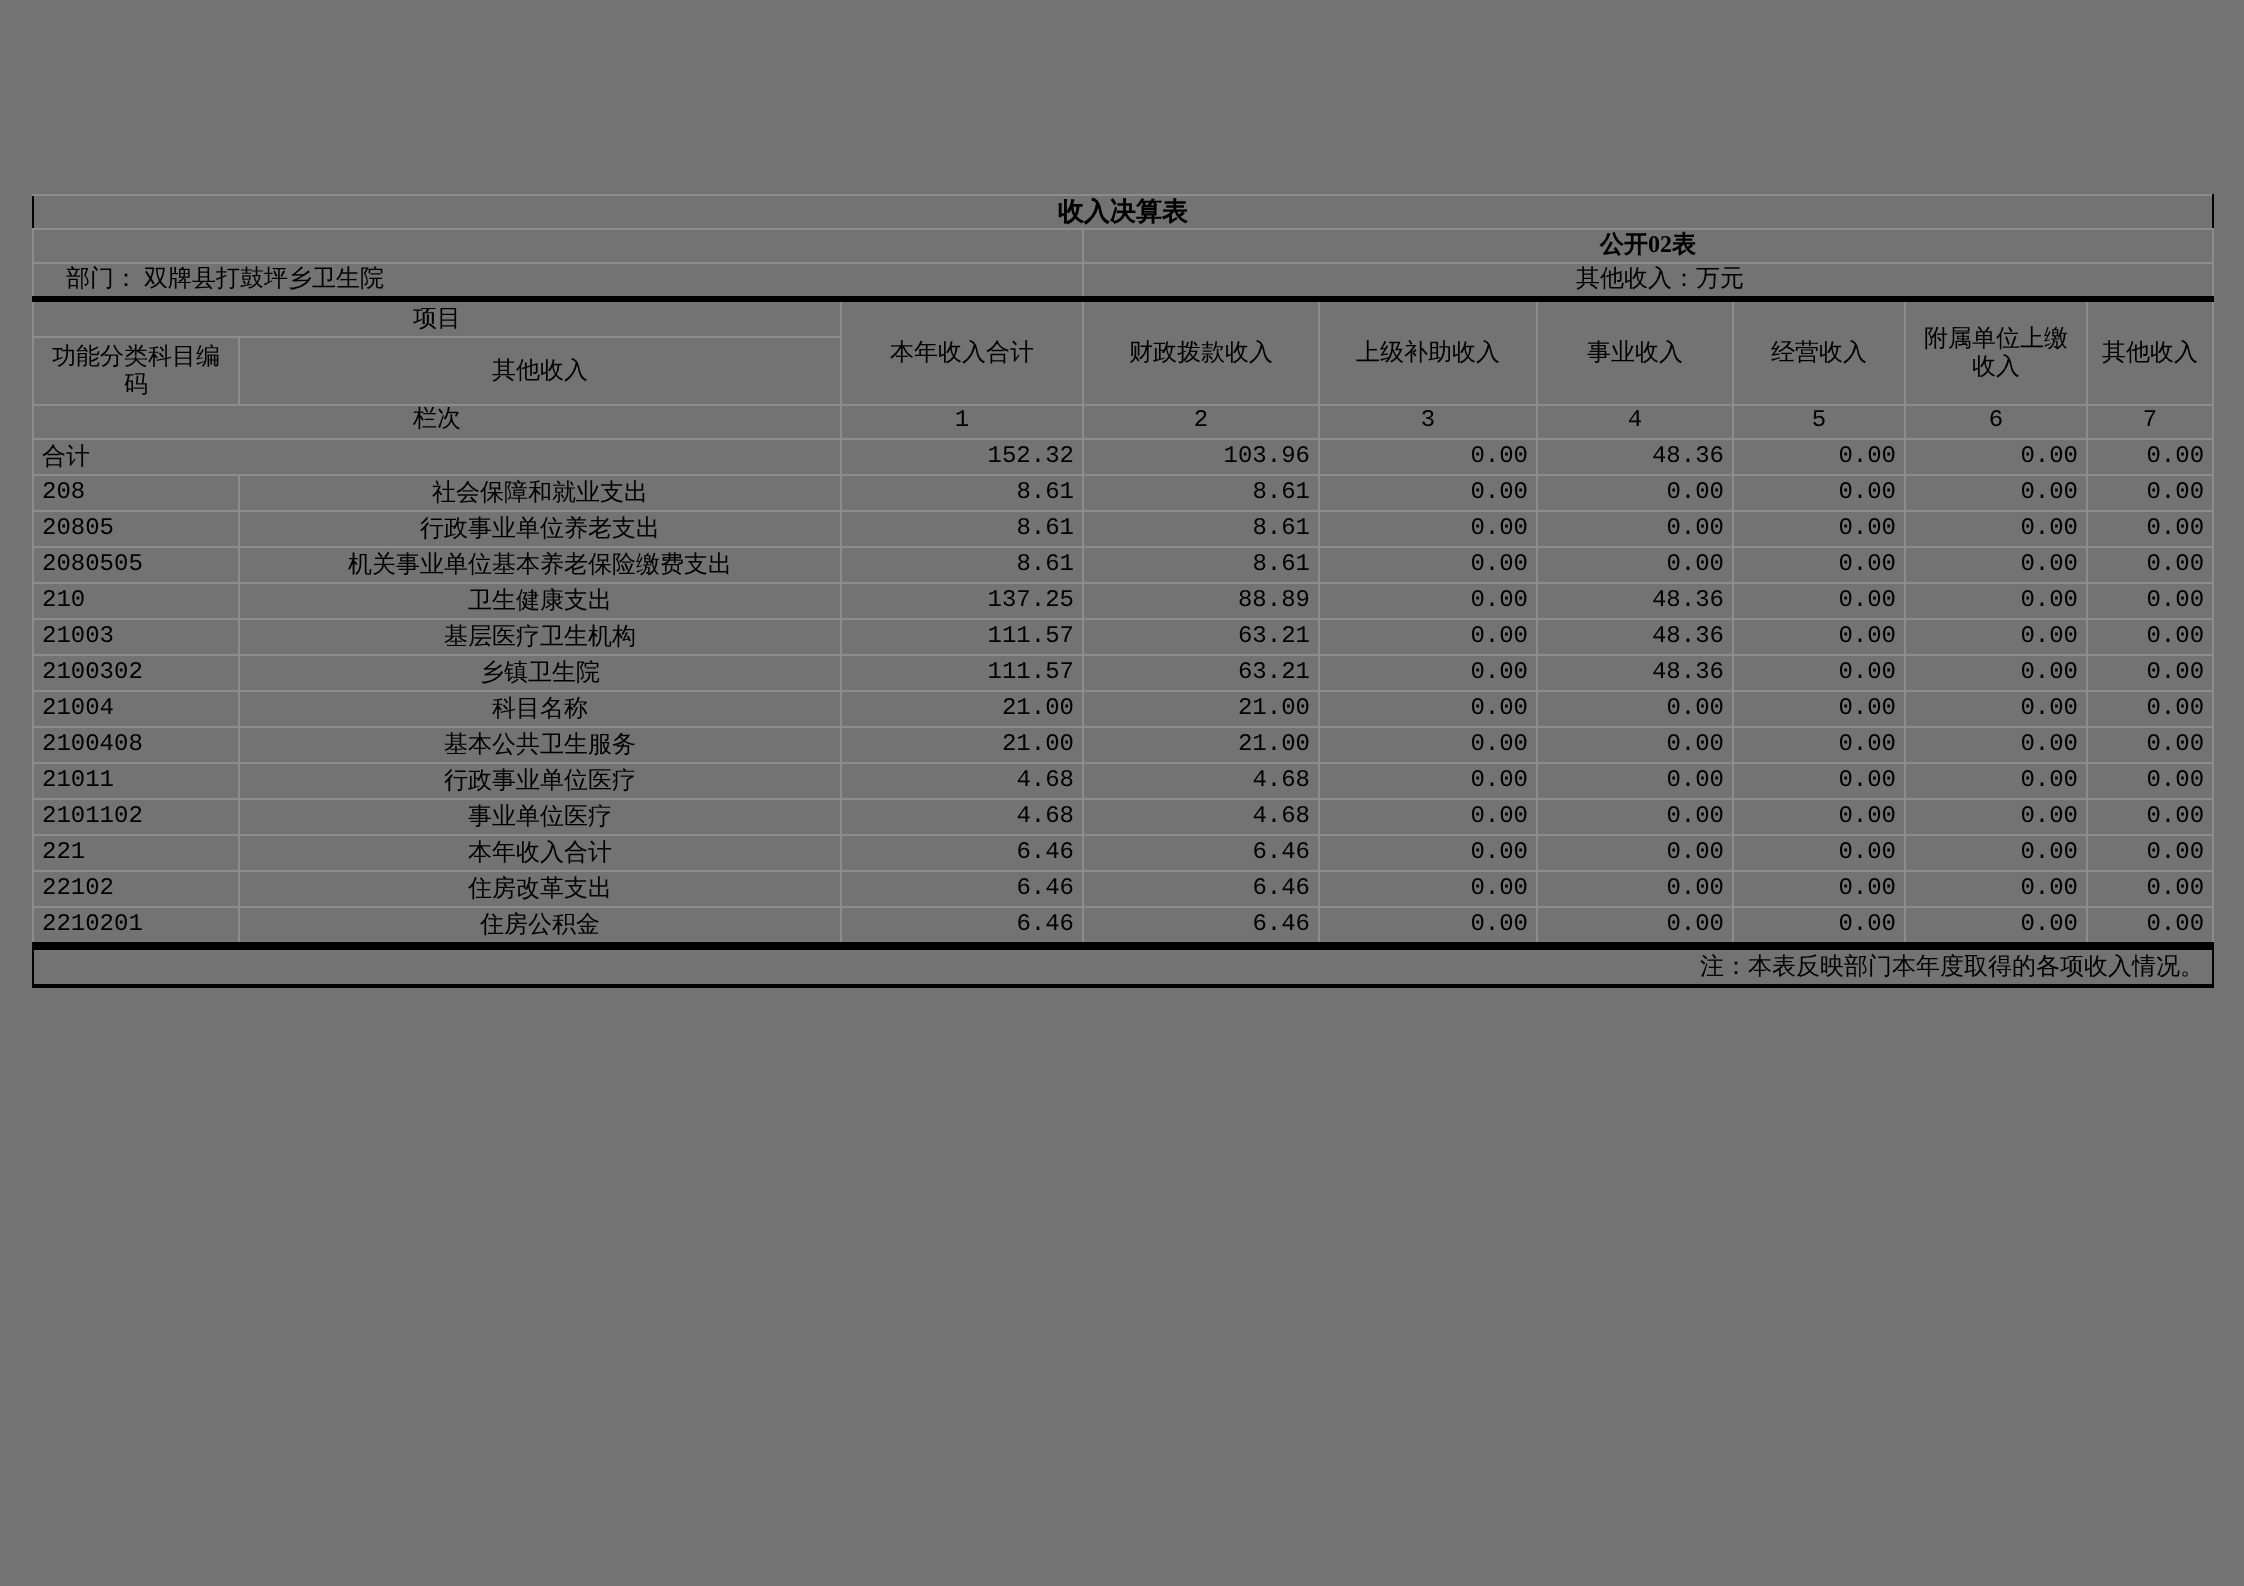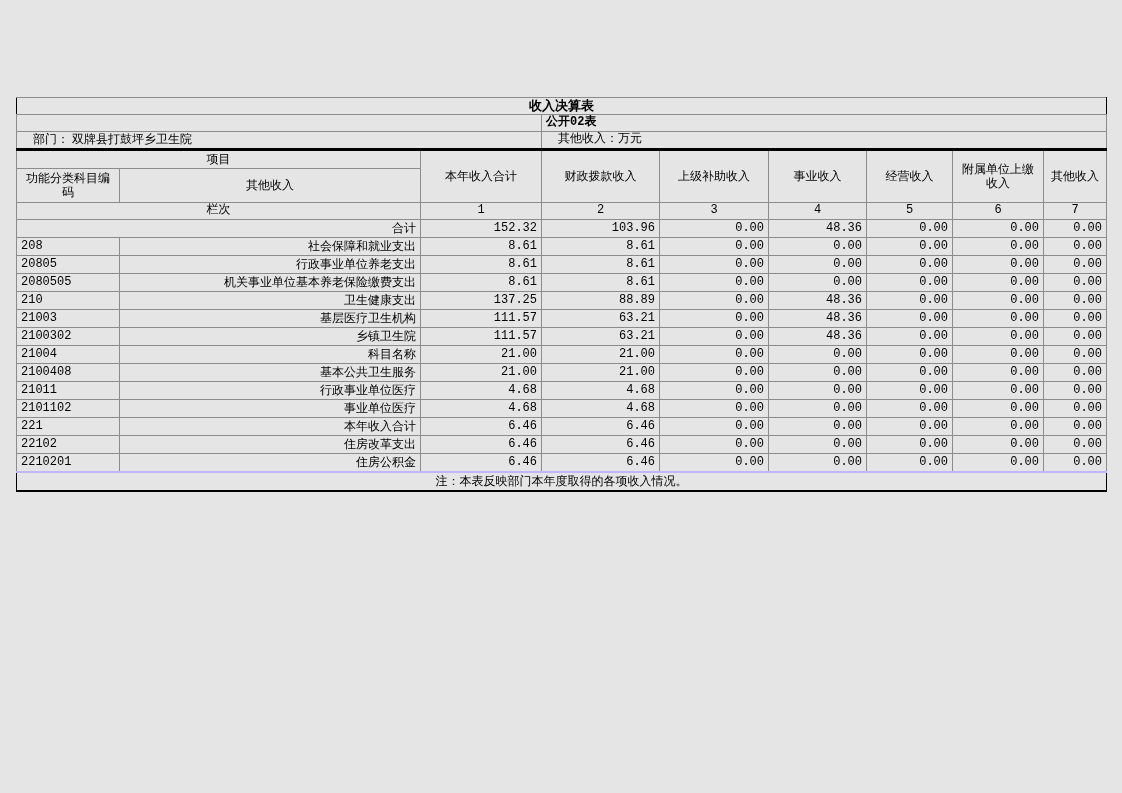--- a/index.html
+++ b/index.html
@@ -4,21 +4,21 @@
 <style>
   html, body {
     margin: 0;
     padding: 0;
     background: #ffffff;
   }
   .page {
     position: relative;
     width: 1122px;
     height: 793px;
-    background: #e5e5e5;
+    background: #737373;
     font-family: "Liberation Serif", "DejaVu Serif", serif;
     color: #000000;
   }
   table.report {
     position: absolute;
     left: 16px;
     top: 97px;
     width: 1090px;
     border-collapse: collapse;
     table-layout: fixed;
@@ -36,21 +36,21 @@
   
   tr.title-row td {
     border-left-color: #000;
     border-right-color: #000;
     height: 15px;
     font-size: 13px;
     font-weight: bold;
     text-align: center;
   }
   tr.meta-row td { height: 16px; }
-  td.meta-right { text-align: left; font-family: Liberation Mono, monospace; }
+  td.meta-right { text-align: center; }
   td.sheet-label { font-weight: bold; font-size: 13px; }
   tr.dept-row td { border-bottom: 3px solid #000000; padding-left: 16px; }
   
   td.hdr {
     text-align: center;
     white-space: normal;
     word-break: break-all;
   }
   tr.hdr-row1 td { height: 17px; }
   tr.hdr-row2 td { height: 33px; }
@@ -62,31 +62,31 @@
     white-space: nowrap;
     padding-right: 5px;
   }
   td.code {
     font-family: "Liberation Mono", "DejaVu Sans Mono", monospace;
     text-align: left;
     white-space: nowrap;
     padding-left: 5px;
     margin-top: 20px;
   }
-  td.name { text-align: right; white-space: nowrap; }
-  td.center { text-align: right; }
+  td.name { text-align: center; white-space: nowrap; }
+  td.center { text-align: left; }
   tr.total-row td, tbody#data-rows td { height: 17px; }
-  tbody#data-rows tr:last-child td { border-bottom: 2px solid #c4b5fd; }
+  tbody#data-rows tr:last-child td { border-bottom: 2px solid #3b82f6; }
   tr.note-row td {
-    border-top: 2px solid #000000;
+    border-top: 4px solid #000000;
     border-bottom: 2px solid #000000;
     border-left-color: #000;
     border-right-color: #000;
     height: 17px;
-    text-align: center;
+    text-align: right;
   }
   td.mono-digit { font-family: "Liberation Mono", "DejaVu Sans Mono", monospace; }
 </style>
 </head>
 <body>
 
 <div class="page">
   <table class="report">
     <colgroup>
       <col style="width:103px">

